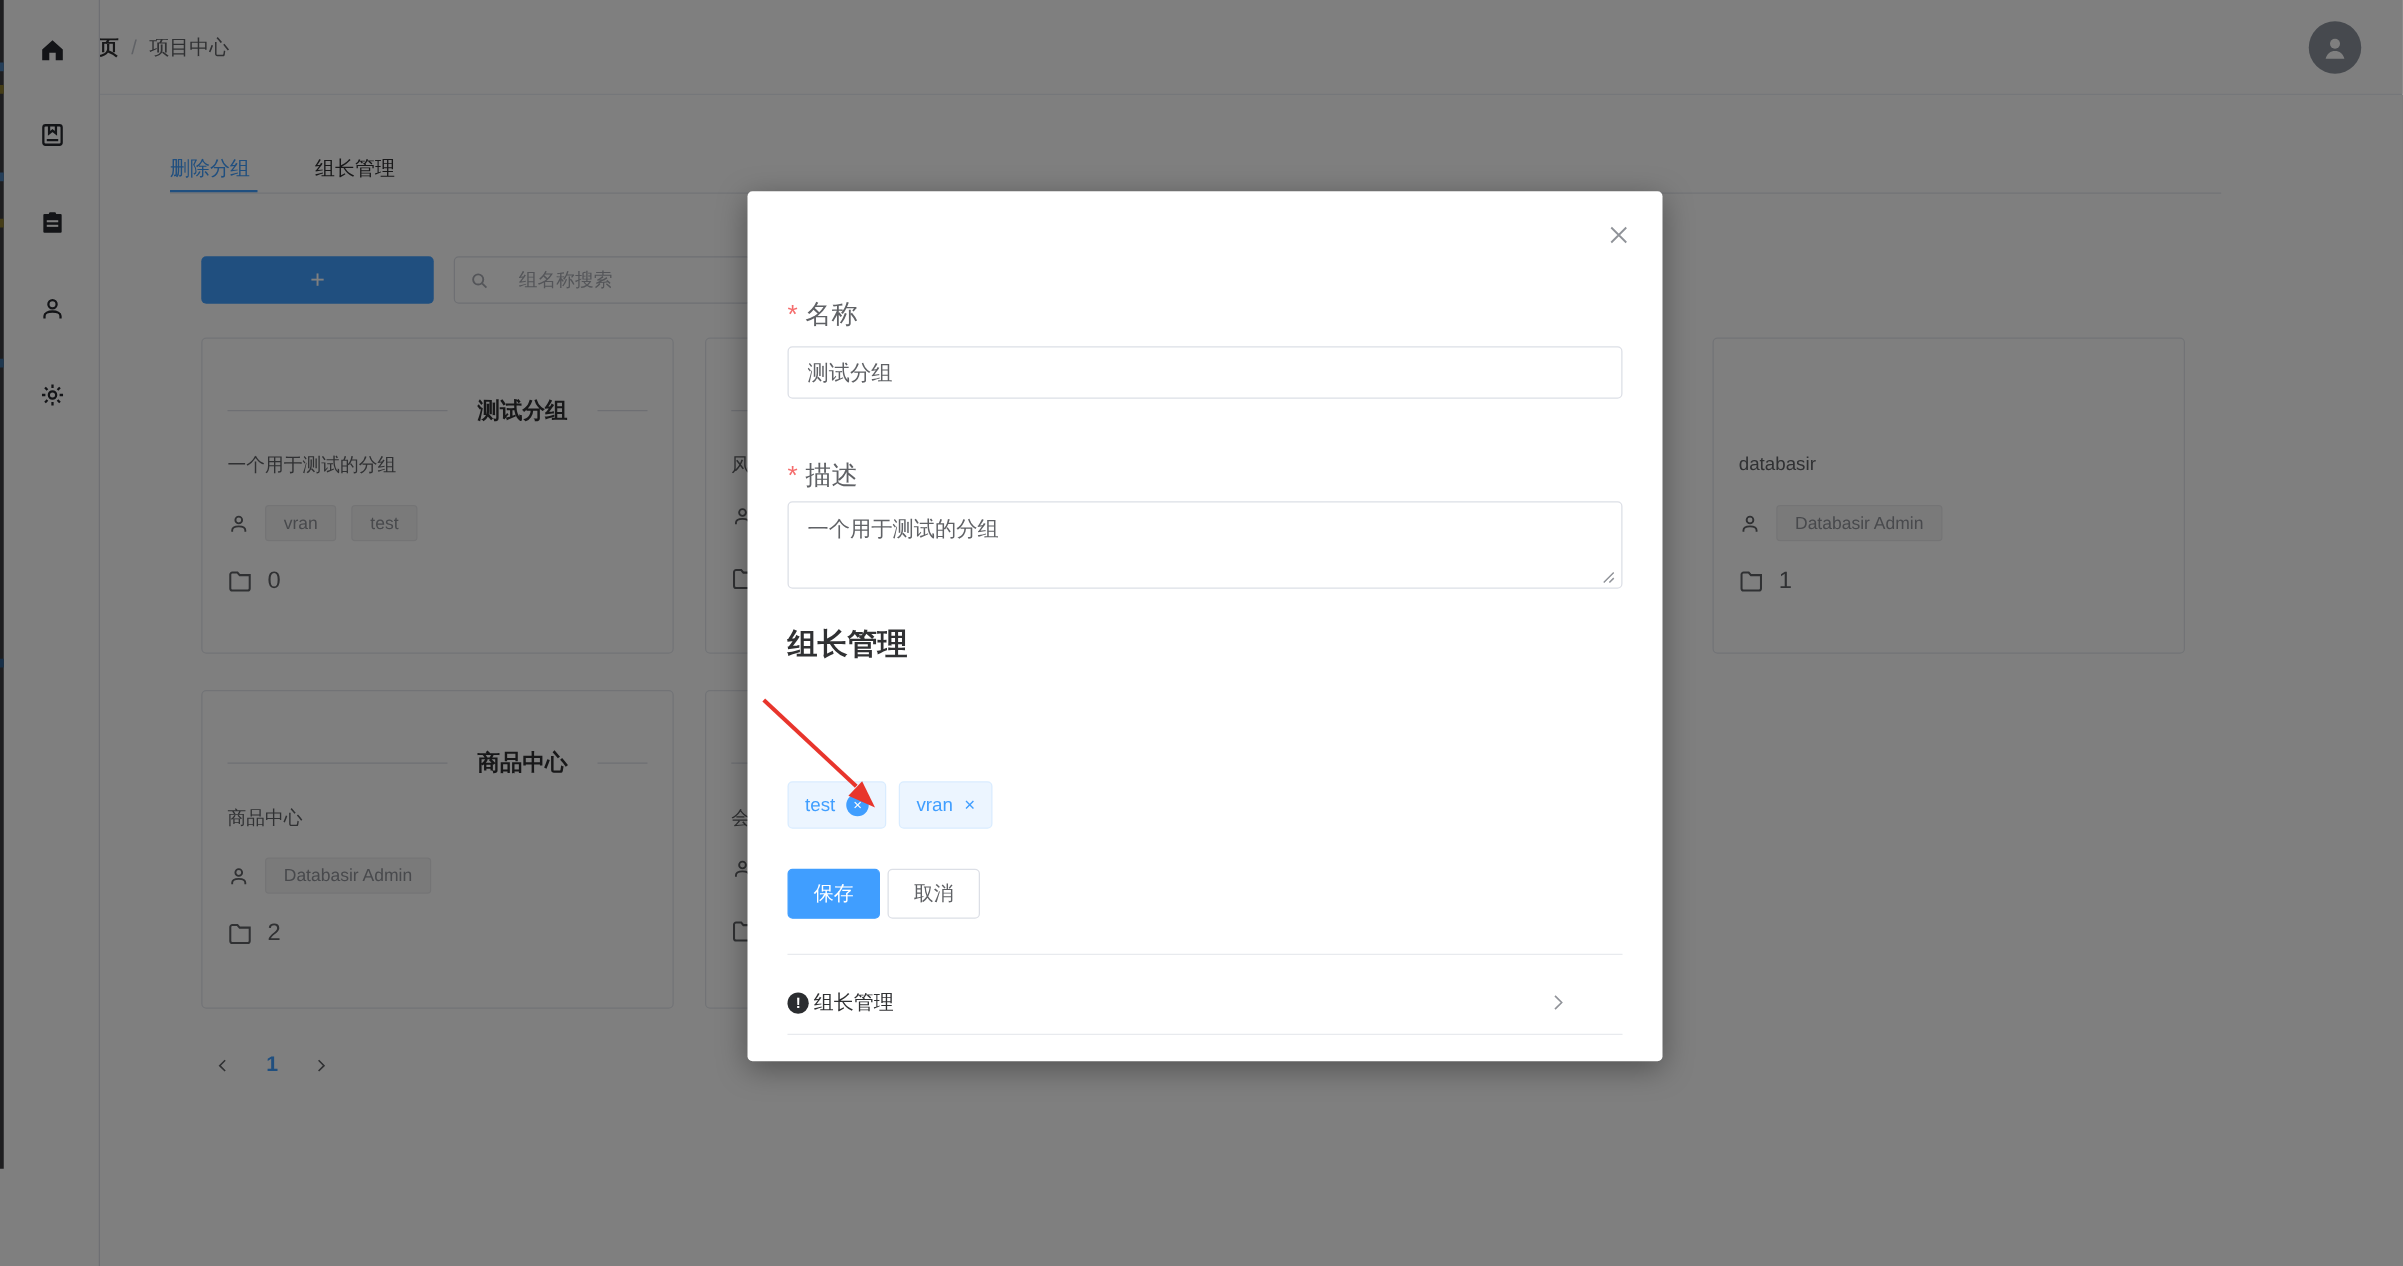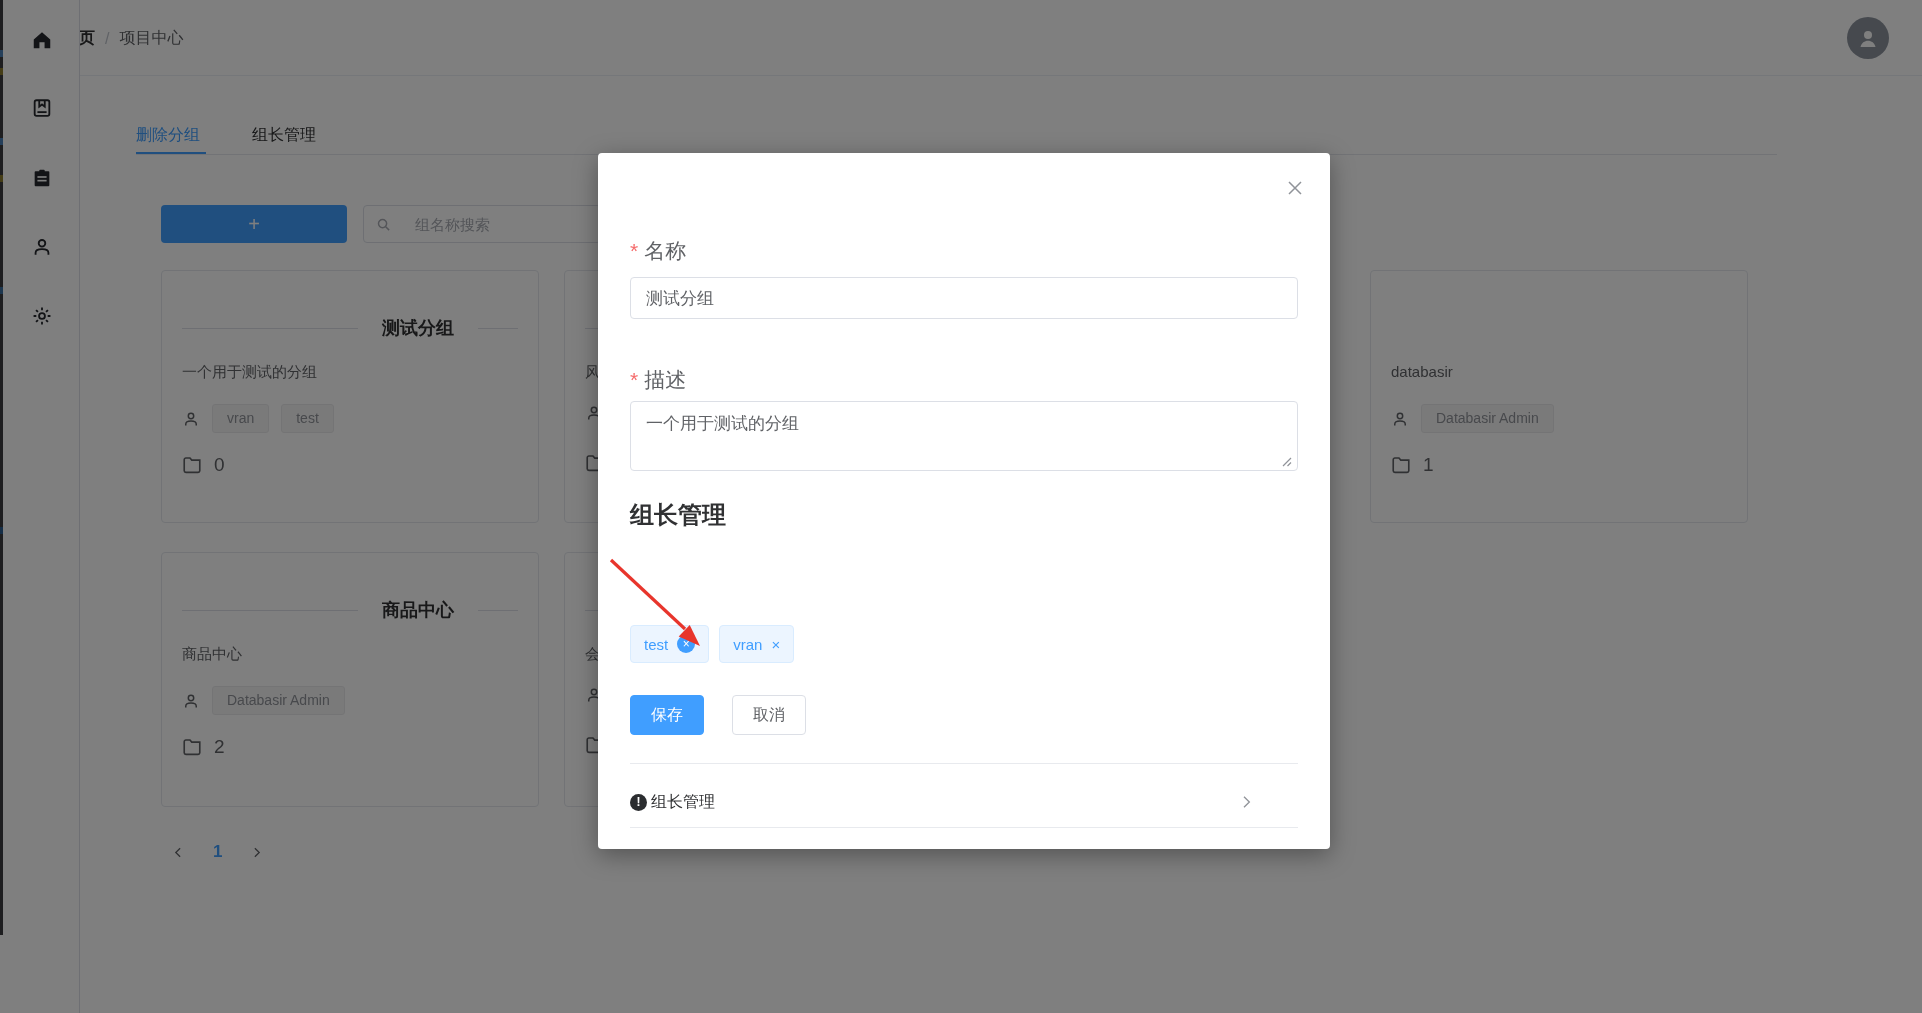--- a/index.html
+++ b/index.html
@@ -57,21 +57,21 @@
   .txt-input { position:absolute; left:32px; width:668px; height:42px; border:1px solid #dcdfe6; border-radius:4px; font-size:17px; color:#606266; padding:0 15px; outline:none; font-family:inherit; background:#fff; }
   .txt-area { position:absolute; left:32px; top:248px; width:668px; height:70px; border:1px solid #dcdfe6; border-radius:4px; font-size:17px; color:#606266; padding:10px 15px; outline:none; resize:none; font-family:inherit; background:#fff; }
   .resize-grip { position:absolute; left:682px; top:302px; pointer-events:none; }
   .section-title { position:absolute; left:32px; top:346px; font-size:24px; font-weight:bold; color:#303133; }
   .member-search { position:absolute; left:32px; top:404px; width:272px; height:38px; border:1px solid #dcdfe6; border-radius:4px; font-size:16px; color:#606266; padding:0 14px; outline:none; font-family:inherit; }
   .member-search::placeholder { color:#a8abb2; }
   .tags-row { position:absolute; left:32px; top:472px; display:flex; gap:10px; }
   .sel-tag { height:38px; display:flex; align-items:center; gap:9px; padding:0 13px; background:#ecf5ff; border:1px solid #d9ecff; border-radius:4px; color:#409eff; font-size:15px; cursor:default; }
   .tag-x-plain { color:#409eff; font-size:15px; cursor:pointer; line-height:1; }
   .tag-x-filled { width:18px; height:18px; border-radius:50%; background:#409eff; color:#fff; font-size:12px; display:flex; align-items:center; justify-content:center; cursor:pointer; line-height:1; }
-  .btn-row { position:absolute; left:32px; top:542px; display:flex; gap:28px; }
+  .btn-row { position:absolute; left:32px; top:542px; display:flex; gap:6px; }
   .btn { height:40px; padding:0 20px; border-radius:4px; font-size:16px; cursor:pointer; font-family:inherit; }
   .btn-primary { background:#409eff; border:1px solid #409eff; color:#fff; }
   .btn-plain { background:#fff; border:1px solid #dcdfe6; color:#606266; }
   .m-divider { position:absolute; left:32px; width:668px; height:1px; background:#e8eaee; }
   .delete-row { position:absolute; left:32px; top:634px; width:668px; height:30px; display:flex; align-items:center; cursor:pointer; }
   .warn-ico { width:17px; height:17px; border-radius:50%; background:#2b2d30; color:#fff; font-size:12px; font-weight:bold; display:flex; align-items:center; justify-content:center; }
   .delete-label { margin-left:4px; font-size:16px; color:#303133; }
   .delete-chevron { position:absolute; right:44px; top:7px; }
   .annot-arrow { position:absolute; left:595px; top:545px; z-index:30; pointer-events:none; }
   svg { display:block; }

